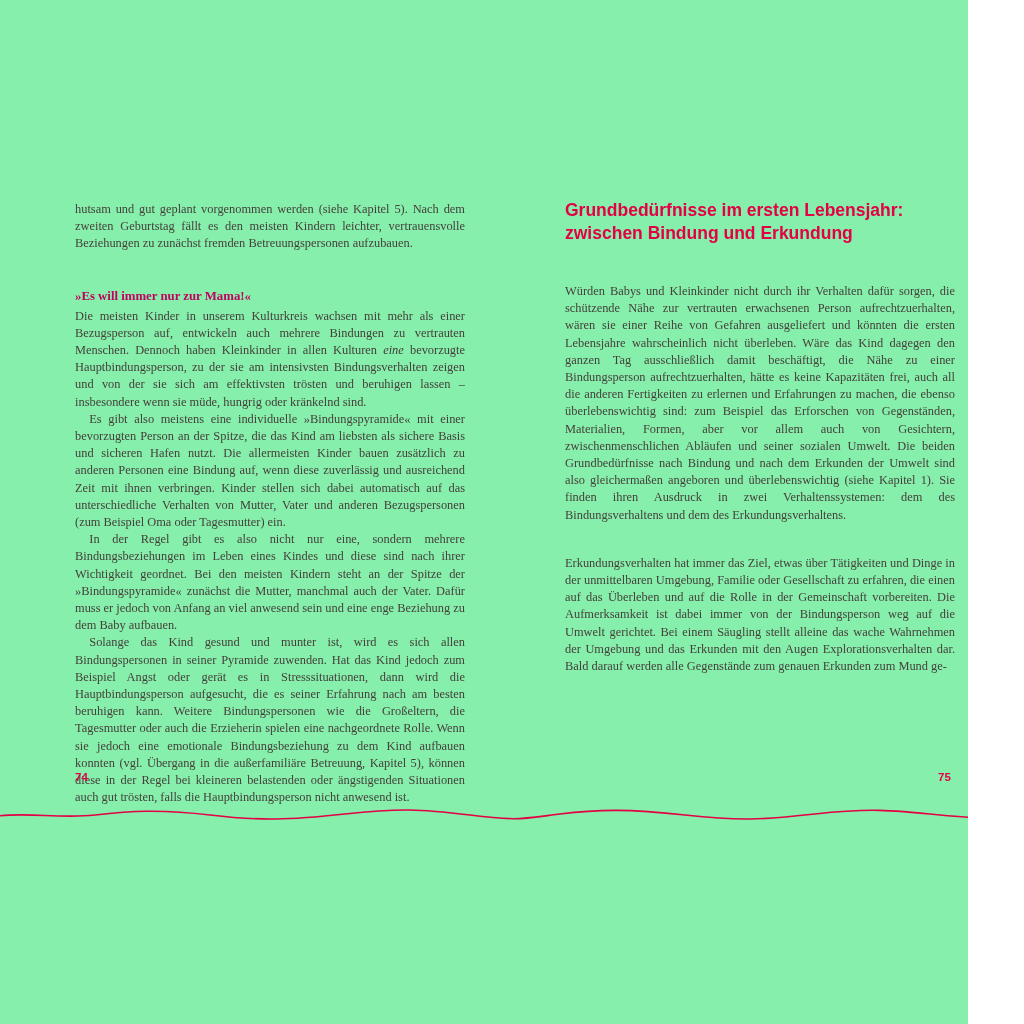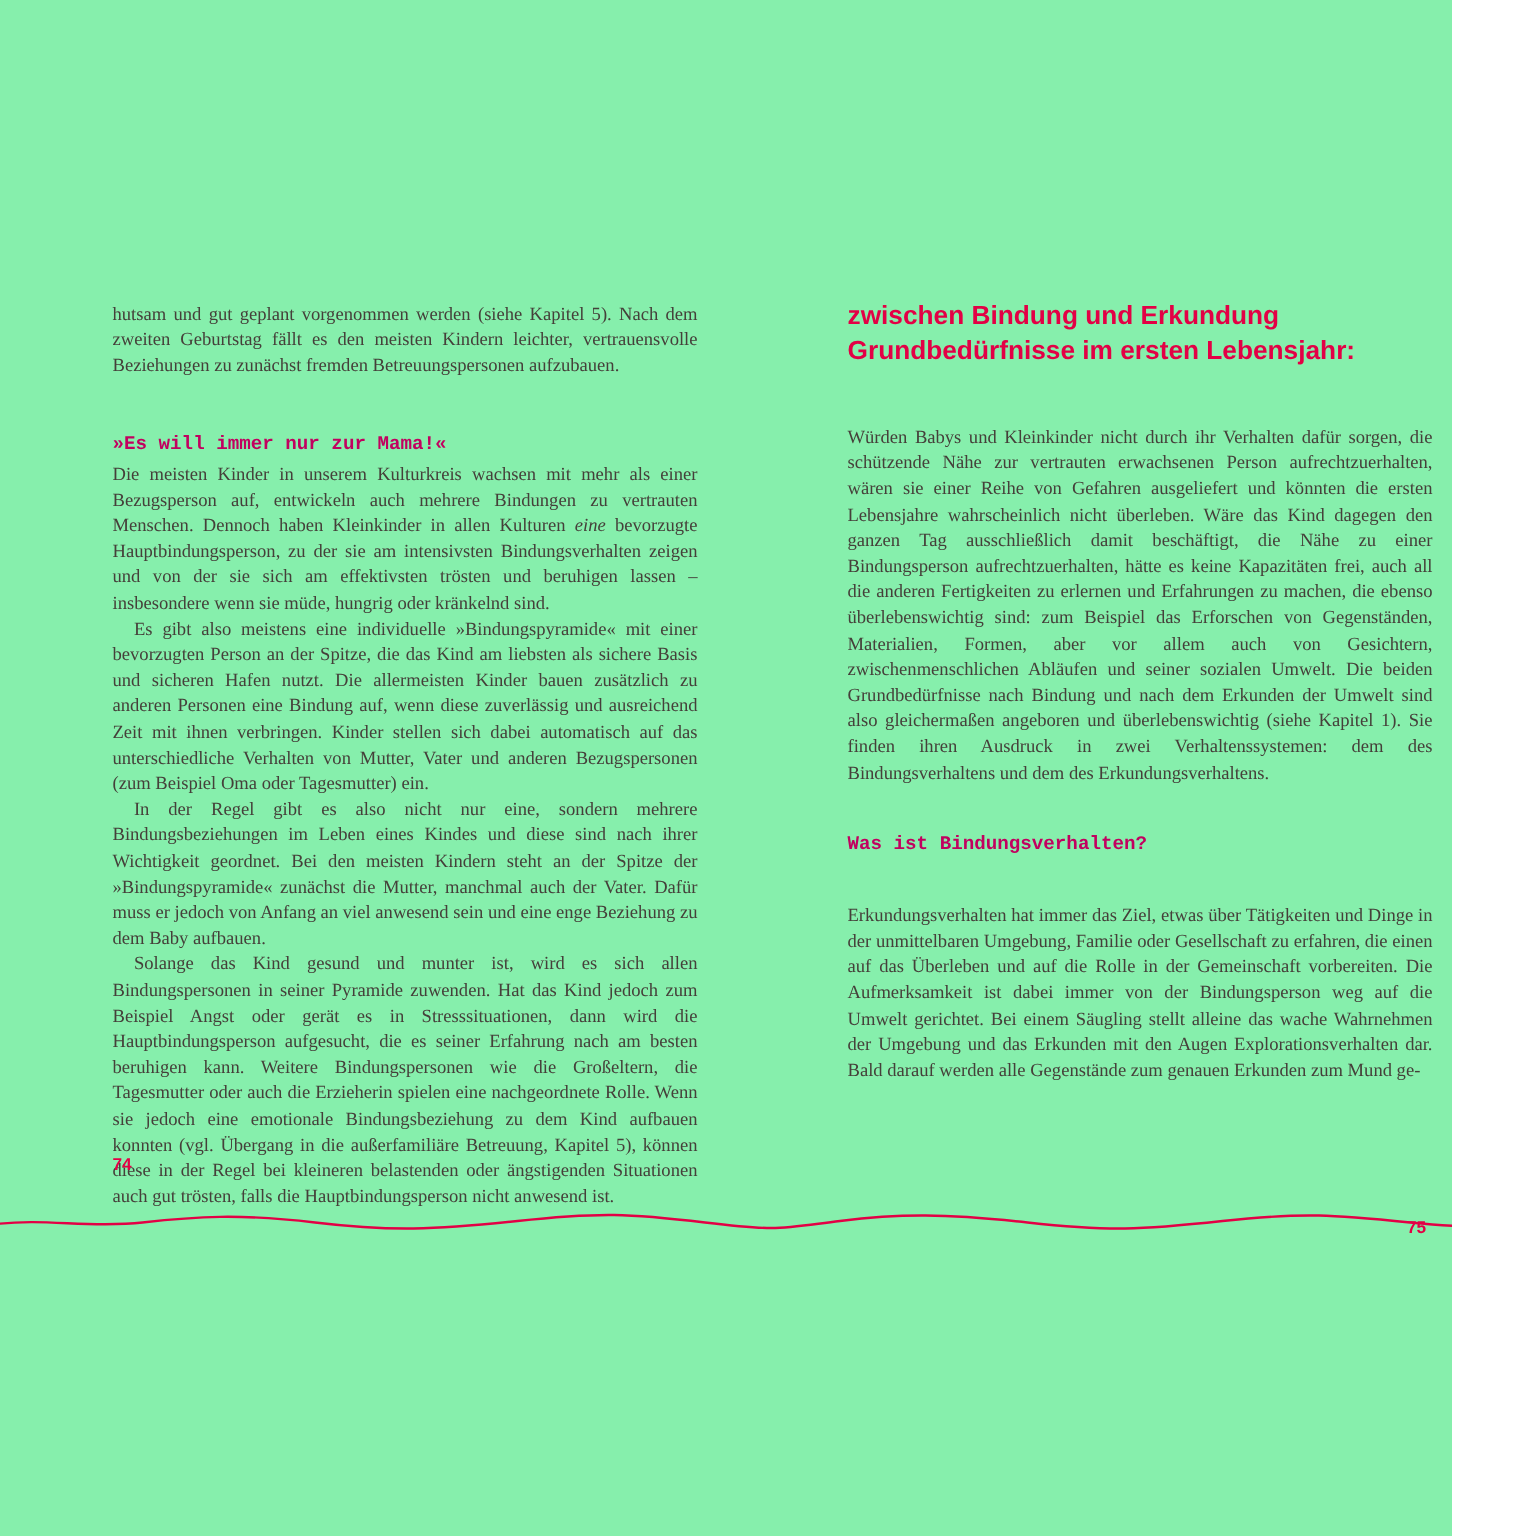--- a/index.html
+++ b/index.html
@@ -32,21 +32,21 @@
   }
   p { margin: 0; }
   p.indent { text-indent: 1.15em; }
 
   .left-content  { padding-top: 201px; }
   .right-content { padding-top: 199px; }
 
   .intro-para { margin-bottom: 0; }
 
   .pink-subhead {
-    font-family: Liberation Mono, monospace;
+    font-family: Liberation Serif, serif;
     font-weight: bold;
     font-size: 12.8px;
     line-height: 16px;
     color: #c2005f;
     margin: 0 0 4px 0;
     text-align: left;
   }
   .left .pink-subhead { margin-top: 35px; }
 
   .main-heading {
@@ -75,21 +75,21 @@
 
   .page-number {
     position: absolute;
     top: 771px;
     font-family: "Liberation Sans", sans-serif;
     font-weight: bold;
     font-size: 11.5px;
     color: #e30045;
   }
   .page-number.num-left  { left: 75px; }
-  .page-number.num-right { left: 938px; margin-top: 42px; }
+  .page-number.num-right { left: 938px; }
 
   em.inline-italic { }
 </style>
 </head>
 <body>
 
 <div class="spread">
 
   <div class="page-col left">
     <div class="left-content body-text">
@@ -101,28 +101,27 @@
 
       <p class="indent">Es gibt also meistens eine individuelle »Bindungspyramide« mit einer bevorzugten Person an der Spitze, die das Kind am liebsten als sichere Basis und sicheren Hafen nutzt. Die allermeisten Kinder bauen zusätzlich zu anderen Personen eine Bindung auf, wenn diese zuverlässig und ausreichend Zeit mit ihnen verbringen. Kinder stellen sich dabei automatisch auf das unterschiedliche Verhalten von Mutter, Vater und anderen Bezugspersonen (zum Beispiel Oma oder Tagesmutter) ein.</p>
       <p class="indent">In der Regel gibt es also nicht nur eine, sondern mehrere Bindungsbeziehungen im Leben eines Kindes und diese sind nach ihrer Wichtigkeit geordnet. Bei den meisten Kindern steht an der Spitze der »Bindungspyramide« zunächst die Mutter, manchmal auch der Vater. Dafür muss er jedoch von Anfang an viel anwesend sein und eine enge Beziehung zu dem Baby aufbauen.</p>
       <p class="indent">Solange das Kind gesund und munter ist, wird es sich allen Bindungspersonen in seiner Pyramide zuwenden. Hat das Kind jedoch zum Beispiel Angst oder gerät es in Stresssituationen, dann wird die Hauptbindungsperson aufgesucht, die es seiner Erfahrung nach am besten beruhigen kann. Weitere Bindungspersonen wie die Großeltern, die Tagesmutter oder auch die Erzieherin spielen eine nachgeordnete Rolle. Wenn sie jedoch eine emotionale Bindungsbeziehung zu dem Kind aufbauen konnten (vgl. Übergang in die außerfamiliäre Betreuung, Kapitel 5), können diese in der Regel bei kleineren belastenden oder ängstigenden Situationen auch gut trösten, falls die Hauptbindungsperson nicht anwesend ist.</p>
     </div>
   </div>
 
   <div class="page-col right">
     <div class="right-content body-text">
       <h2 class="main-heading">
+        <div>Grundbedürfnisse im ersten Lebensjahr:</div>
         <div>zwischen Bindung und Erkundung</div>
-        <div>Grundbedürfnisse im ersten Lebensjahr:</div>
       </h2>
 
       <p class="first-para">Würden Babys und Kleinkinder nicht durch ihr Verhalten dafür sorgen, die schützende Nähe zur vertrauten erwachsenen Person aufrechtzuerhalten, wären sie einer Reihe von Gefahren ausgeliefert und könnten die ersten Lebensjahre wahrscheinlich nicht überleben. Wäre das Kind dagegen den ganzen Tag ausschließlich damit beschäftigt, die Nähe zu einer Bindungsperson aufrechtzuerhalten, hätte es keine Kapazitäten frei, auch all die anderen Fertigkeiten zu erlernen und Erfahrungen zu machen, die ebenso überlebenswichtig sind: zum Beispiel das Erforschen von Gegenständen, Materialien, Formen, aber vor allem auch von Gesichtern, zwischenmenschlichen Abläufen und seiner sozialen Umwelt. Die beiden Grundbedürfnisse nach Bindung und nach dem Erkunden der Umwelt sind also gleichermaßen angeboren und überlebenswichtig (siehe Kapitel 1). Sie finden ihren Ausdruck in zwei Verhaltenssystemen: dem des Bindungsverhaltens und dem des Erkundungsverhaltens.</p>
 
       <div class="sub-block">
-        <h3 class="pink-subhead">Was ist Bindungsverhalten?</h3>
       </div>
 
       <div class="sub-block">
         <p>Erkundungsverhalten hat immer das Ziel, etwas über Tätigkeiten und Dinge in der unmittelbaren Umgebung, Familie oder Gesellschaft zu erfahren, die einen auf das Überleben und auf die Rolle in der Gemeinschaft vorbereiten. Die Aufmerksamkeit ist dabei immer von der Bindungsperson weg auf die Umwelt gerichtet. Bei einem Säugling stellt alleine das wache Wahrnehmen der Umgebung und das Erkunden mit den Augen Explorationsverhalten dar. Bald darauf werden alle Gegenstände zum genauen Erkunden zum Mund ge-</p>
       </div>
     </div>
   </div>
 
   <svg class="wavy-rule" viewBox="0 0 1024 22" preserveAspectRatio="none" aria-hidden="true">
     <path d="M -2 12 C 30 8, 60 15, 95 11 S 160 5, 210 11 S 290 16, 345 10 S 420 5, 470 11 S 520 15, 560 10 S 630 5, 685 11 S 760 16, 815 10 S 890 6, 940 11 S 1000 13, 1026 9" fill="none" stroke="#e30045" stroke-width="1.6" stroke-linecap="round"></path>

